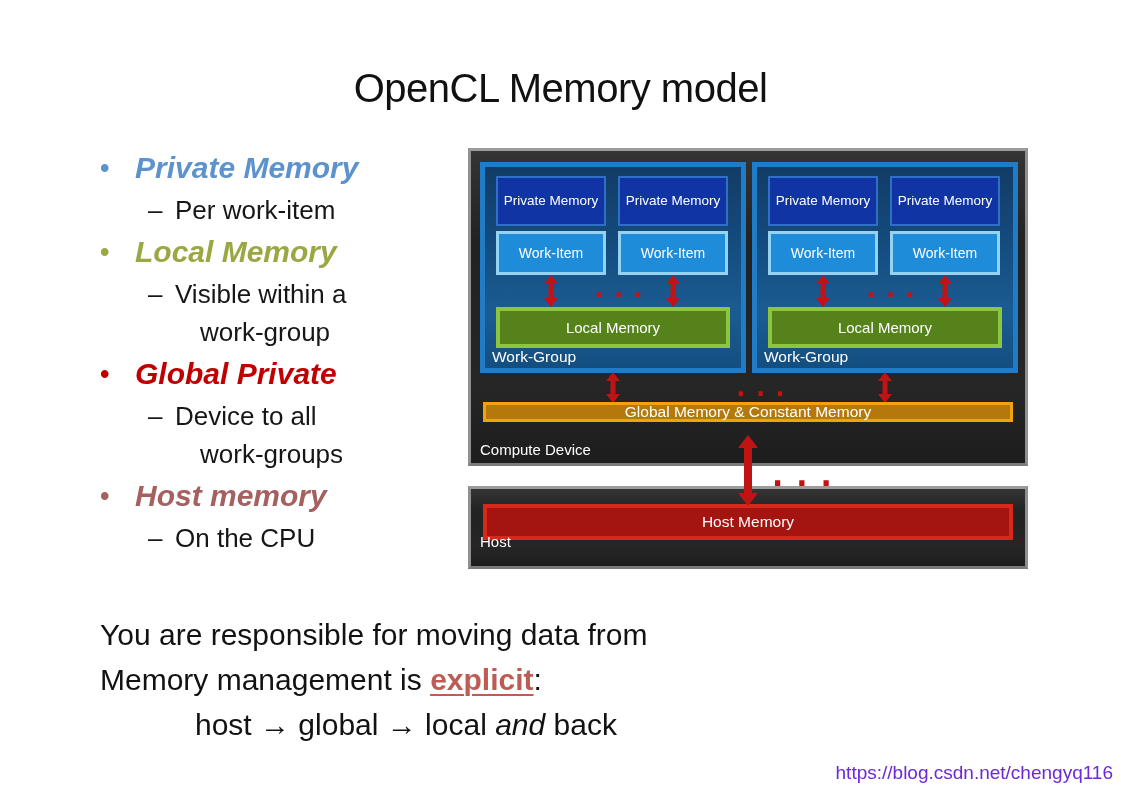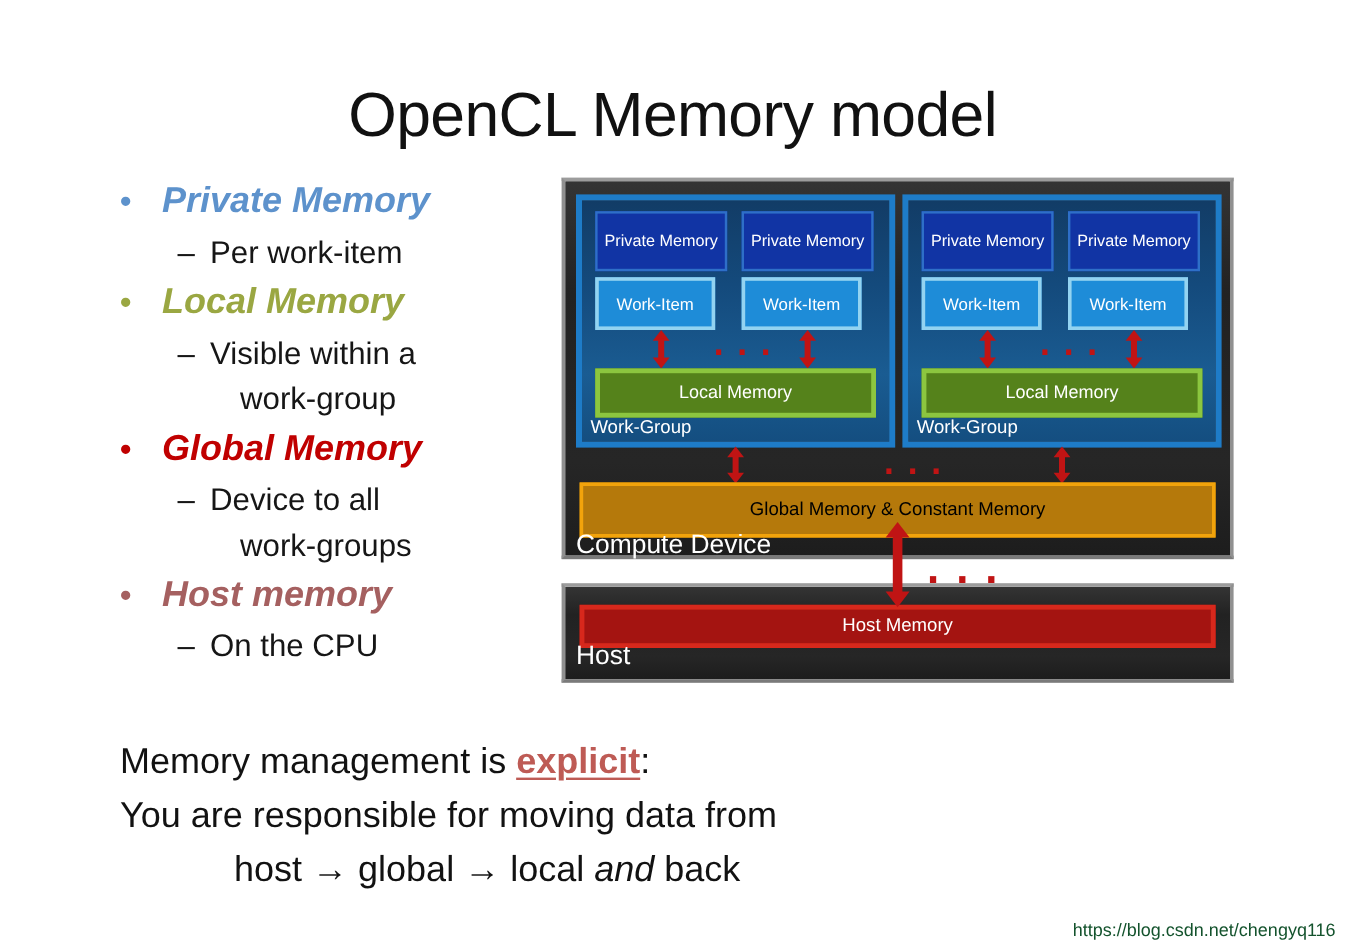--- a/index.html
+++ b/index.html
@@ -3,21 +3,21 @@
 <meta charset="utf-8">
 <style>
   html,body{margin:0;padding:0;}
   body{
     width:1121px;height:792px;background:#ffffff;position:relative;
     font-family:"Liberation Sans","DejaVu Sans",sans-serif;overflow:hidden;
   }
   
   .title{
     position:absolute;top:66px;left:0;width:100%;text-align:center;
-    font-size:52px;color:#111;letter-spacing:-0.5px;
+    font-size:40px;color:#111;letter-spacing:-0.5px;
   }
   
   .mem-list{position:absolute;left:100px;top:147px;width:380px;}
   .head-line{display:flex;font-size:30px;font-weight:bold;font-style:italic;line-height:42px;}
   .head-bullet{width:35px;font-style:normal;font-size:27px;flex:none;}
   .head-cont{margin-left:35px;margin-top:-4px;font-size:30px;font-weight:bold;font-style:italic;line-height:42px;}
   .c-private{color:#5D92CC;}
   .c-local{color:#9AA742;}
   .c-global{color:#C00000;}
   .c-host{color:#A56060;}
@@ -26,49 +26,49 @@
   .sub-cont{margin-left:100px;margin-top:-4px;font-size:26px;line-height:42px;color:#161616;}
   
   .diagram{position:absolute;left:468px;top:148px;width:560px;height:421px;}
   .frame{
     position:absolute;left:0;width:560px;box-sizing:border-box;
     background:linear-gradient(180deg,#343434,#222 30%,#262626 75%,#1d1d1d);
     border:3px solid;border-color:#9c9c9c #909090 #7a7a7a;
   }
   .cd-frame{top:0;height:318px;}
   .host-frame{top:338px;height:83px;}
-  .frame-label{position:absolute;color:#fff;font-size:22px;}
+  .frame-label{position:absolute;color:#fff;font-size:15px;}
   .wg{
     position:absolute;top:11px;width:266px;height:211px;box-sizing:border-box;
     border:5px solid #1E7CC8;
     background:linear-gradient(180deg,#123C66 0%,#144A7C 35%,#1A5C92 72%,#144E80 100%);
   }
   .wg-left{left:9px;}
   .wg-right{left:281px;}
   .pm{
     position:absolute;top:9px;width:110px;height:50px;box-sizing:border-box;
     background:#1134A4;border:2px solid #2E6FC8;color:#fff;font-size:13.5px;line-height:1.18;
     display:flex;align-items:center;justify-content:center;text-align:center;
   }
   .pm1{left:11px;} .pm2{left:133px;}
   .wi{
-    position:absolute;top:64px;width:100px;height:44px;box-sizing:border-box;
+    position:absolute;top:64px;width:110px;height:44px;box-sizing:border-box;
     background:#1E8CD8;border:3px solid #93D3F1;color:#fff;font-size:14px;
     display:flex;align-items:center;justify-content:center;
   }
   .wi1{left:11px;} .wi2{left:133px;}
   .lm{
     position:absolute;left:11px;top:140px;width:234px;height:41px;box-sizing:border-box;
     background:#55821B;border:4px solid #8CC63F;color:#fff;font-size:15px;
     display:flex;align-items:center;justify-content:center;
   }
   .wg-label{position:absolute;left:7px;top:181px;color:#fff;font-size:15.5px;}
   .global-bar{
-    position:absolute;left:12px;top:251px;width:530px;height:46px;box-sizing:border-box;
-    background:#B5790B;border:3px solid #F2A30B;color:#000000;font-size:15.5px;
+    position:absolute;left:12px;top:251px;width:530px;height:20px;box-sizing:border-box;
+    background:#B5790B;border:3px solid #F2A30B;color:#ffffff;font-size:15.5px;
     display:flex;align-items:center;justify-content:center;
   }
   .host-bar{
     position:absolute;left:12px;top:15px;width:530px;height:36px;box-sizing:border-box;
     background:#A41411;border:4px solid #D7281C;color:#fff;font-size:15.5px;
     display:flex;align-items:center;justify-content:center;
   }
   
   .varrow{position:absolute;width:14px;}
   .varrow .shaft{position:absolute;left:50%;transform:translateX(-50%);top:7px;bottom:7px;width:5px;background:#C01414;}
@@ -85,21 +85,21 @@
   .dots{
     position:absolute;color:#C01414;font-weight:bold;letter-spacing:4px;
     font-size:26px;line-height:8px;font-family:"DejaVu Sans Mono",monospace;
   }
   .dots.big{font-size:32px;letter-spacing:5px;}
   
   .footer{position:absolute;left:100px;top:612px;font-size:30px;line-height:45px;color:#121212;}
   .emph{color:#BE5B55;text-decoration:underline;text-decoration-thickness:2px;text-underline-offset:4px;font-weight:bold;}
   .footer .indent{padding-left:95px;}
   
-  .watermark{position:absolute;right:8px;bottom:8px;font-size:15px;color:#14532d;}
+  .watermark{position:absolute;right:8px;bottom:8px;font-size:19px;color:#6d28d9;}
 </style>
 </head>
 <body>
 
 <div class="slide">
 
   <div class="title">OpenCL Memory model</div>
 
   <div class="mem-list">
 
@@ -122,21 +122,21 @@
       <div class="sub-line">
         <span class="sub-dash">–</span>
         <span>Visible within a</span>
       </div>
       <div class="sub-cont">work-group</div>
     </div>
 
     <div>
       <div class="head-line c-global">
         <span class="head-bullet">•</span>
-        <span>Global Memory</span>
+        <span>Global Private</span>
       </div>
       <div class="sub-line">
         <span class="sub-dash">–</span>
         <span>Device to all</span>
       </div>
       <div class="sub-cont">work-groups</div>
     </div>
 
     <div>
       <div class="head-line c-host">
@@ -205,20 +205,20 @@
     <div class="dots big" style="left:300px;top:323px;">...</div>
 
     <div class="frame host-frame">
       <div class="host-bar">Host Memory</div>
       <div class="frame-label" style="left:9px;top:44px;">Host</div>
     </div>
 
   </div>
 
   <div class="footer">
+    <div>You are responsible for moving data from</div>
     <div><span>Memory management is </span><span class="emph">explicit</span><span>:</span></div>
-    <div>You are responsible for moving data from</div>
     <div class="indent"><span>host → global → local </span><i>and</i><span> back</span></div>
   </div>
 
   <div class="watermark">https://blog.csdn.net/chengyq116</div>
 
 </div>
 
 </body></html>

